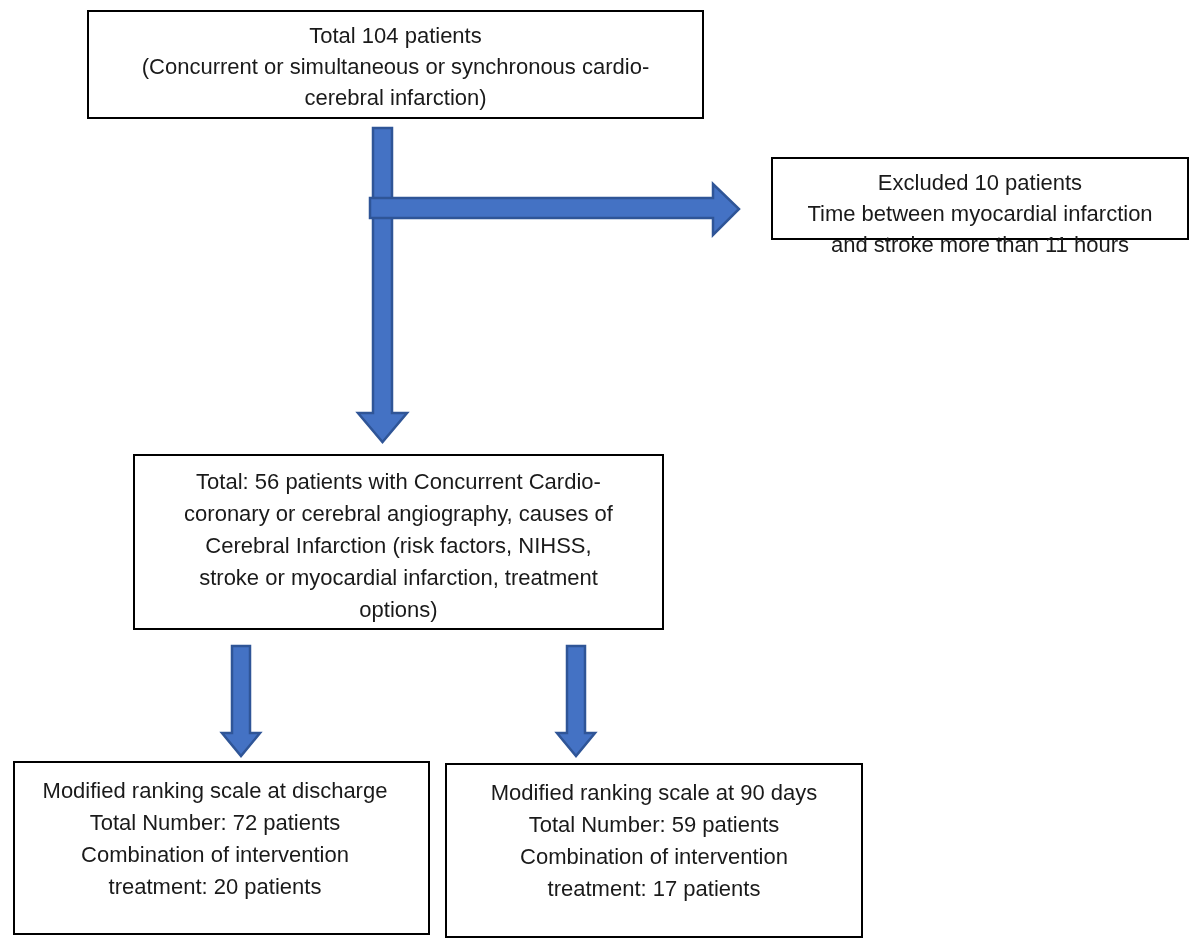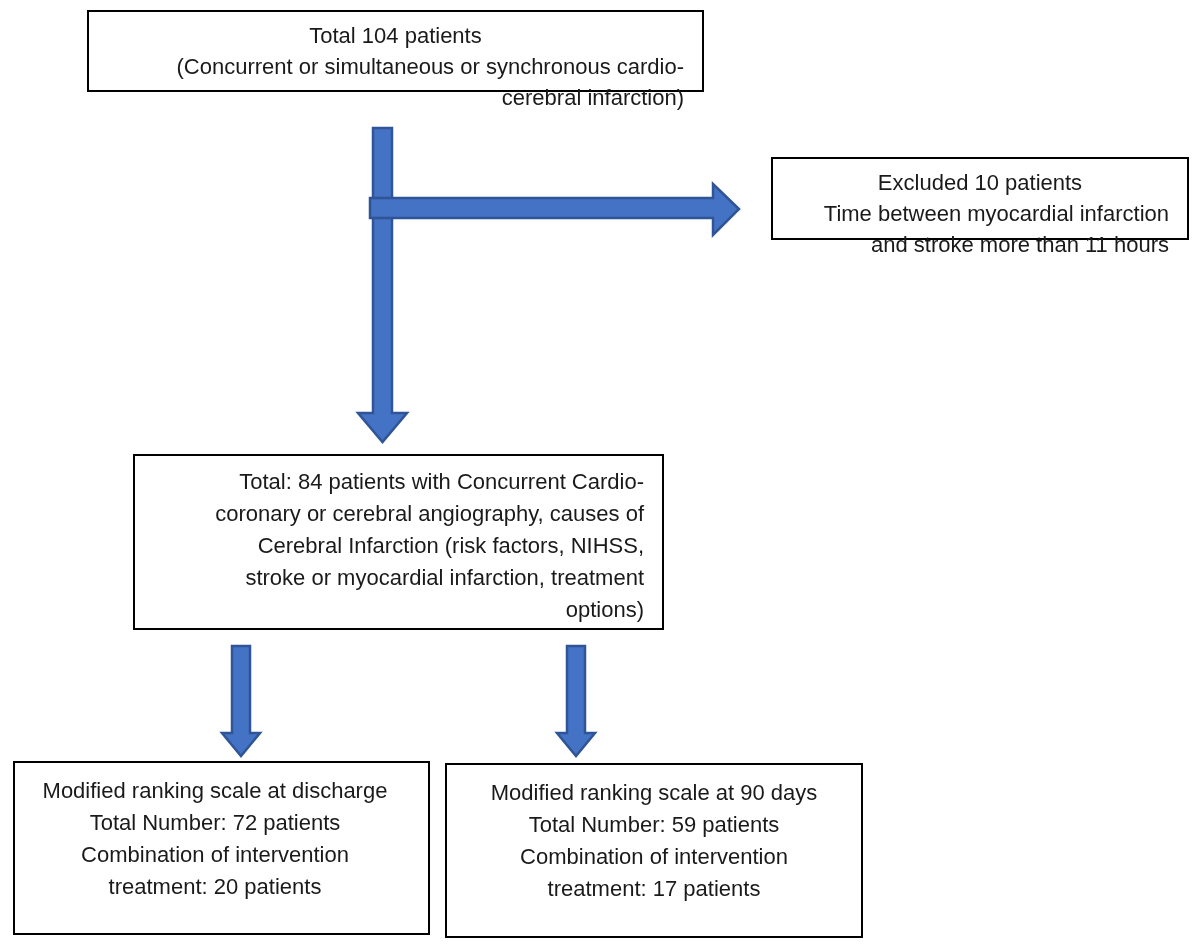--- a/index.html
+++ b/index.html
@@ -19,22 +19,22 @@
   .box {
     position: absolute;
     border: 2px solid #000000;
     background: #ffffff;
     box-sizing: border-box;
     font-size: 22px;
     line-height: 32px;
   }
   .box .line { white-space: nowrap; }
   .box .c { text-align: center; }
-  .box .l { text-align: right; }
-  #box-total    { left: 87px;  top: 10px;  width: 617px; height: 82px; padding: 8px 18px 0 18px; line-height: 31px; }
+  .box .l { text-align: center; }
+  #box-total    { left: 87px;  top: 10px;  width: 617px; height: 109px; padding: 8px 18px 0 18px; line-height: 31px; }
   #box-excluded { left: 771px; top: 157px; width: 418px; height: 83px; padding: 8px 18px 0 18px; line-height: 31px; }
   #box-cohort   { left: 133px; top: 454px; width: 531px; height: 176px; padding: 10px 18px 0 18px; }
   #box-discharge{ left: 13px;  top: 761px; width: 417px; height: 174px; padding: 12px 23px 0 10px; }
   #box-90days   { left: 445px; top: 763px; width: 418px; height: 175px; padding: 12px 10px 12px 10px; }
   .arrows {
     position: absolute;
     left: 0; top: 0;
     width: 1200px;
     height: 946px;
     pointer-events: none;
@@ -51,21 +51,21 @@
     <div class="line l">cerebral infarction)</div>
   </div>
 
   <div class="box" id="box-excluded">
     <div class="line c">Excluded 10 patients</div>
     <div class="line l">Time between myocardial infarction</div>
     <div class="line l">and stroke more than 11 hours</div>
   </div>
 
   <div class="box" id="box-cohort">
-    <div class="line l">Total: 84 patients with Concurrent Cardio-</div>
+    <div class="line l">Total: 56 patients with Concurrent Cardio-</div>
     <div class="line l">coronary or cerebral angiography, causes of</div>
     <div class="line l">Cerebral Infarction (risk factors, NIHSS,</div>
     <div class="line l">stroke or myocardial infarction, treatment</div>
     <div class="line l">options)</div>
   </div>
 
   <div class="box" id="box-discharge">
     <div class="line c">Modified ranking scale at discharge</div>
     <div class="line c">Total Number: 72 patients</div>
     <div class="line c">Combination of intervention</div>

